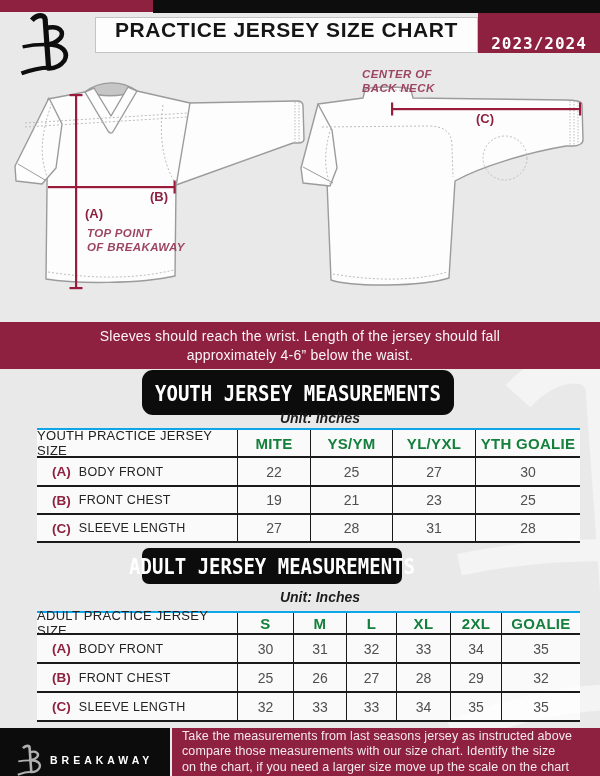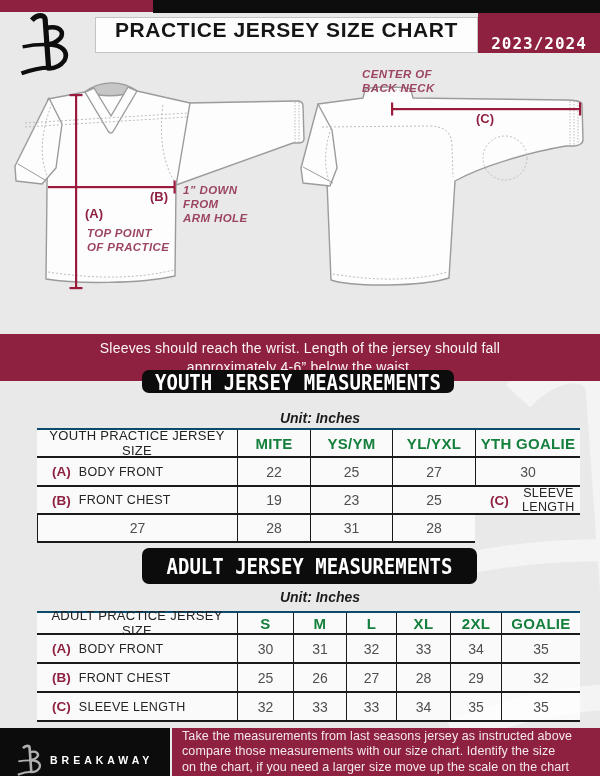--- a/index.html
+++ b/index.html
@@ -23,35 +23,35 @@
     left:478px;top:13px;width:122px;height:40px;background:var(--maroon,#8e2140);
     display:flex;align-items:flex-end;justify-content:center;z-index:4;
   }
   .year-box span{font-family:"DejaVu Sans Mono",monospace;font-size:16px;font-weight:700;color:#fff;letter-spacing:1px;}
   .logo-header{left:18px;top:12px;z-index:4;color:#0d0d0d;}
   
   .anno-key{font-size:13px;font-weight:800;color:#8e2140;z-index:5;}
   .anno-desc{font-size:11.5px;font-style:italic;font-weight:600;color:#9c4563;letter-spacing:.4px;line-height:14px;z-index:5;}
   
   .banner{
-    left:0;top:334px;width:600px;height:47px;background:var(--maroon,#8e2140);
+    left:0;top:322px;width:600px;height:47px;background:var(--maroon,#8e2140);
     display:flex;flex-direction:column;align-items:center;justify-content:center;z-index:3;
   }
   .banner div{color:#fbf4f6;font-size:14px;line-height:19px;letter-spacing:.2px;}
   
   .section-banner{
     background:#0c0c0c;border-radius:7px;display:flex;align-items:center;justify-content:center;z-index:3;
   }
   .section-banner span{
     font-family:"DejaVu Sans Mono",monospace;font-size:19px;font-weight:700;color:#fff;
     transform:scaleY(1.12);white-space:nowrap;
   }
   .unit{width:600px;text-align:center;font-size:14px;font-style:italic;font-weight:700;color:#1c1c1c;z-index:3;padding-left:20px;}
   
-  .grid{display:grid;z-index:3;border-top:2px solid #0c4a6e;text-align:center;}
+  .grid{display:grid;z-index:3;border-top:2px solid #0ea5e9;}
   .cell{
     background:rgba(255,255,255,.78);border-bottom:2px solid #1a1a1a;
     display:flex;align-items:center;justify-content:center;box-sizing:border-box;
   }
   .vline{border-left:1.5px solid #1a1a1a;}
   .th{font-size:15px;font-weight:700;color:#15803d;letter-spacing:.3px;}
   .th-label{font-size:13px;font-weight:400;color:#222;letter-spacing:.3px;}
   .td{font-size:14px;color:#4f4f4f;}
   .tl{justify-content:flex-start;padding-left:15px;}
   .tl .key{font-size:13.5px;font-weight:800;color:#8e2140;margin-right:8px;}
@@ -148,42 +148,37 @@
       <rect x="69.5" y="287" width="13" height="2.2"></rect>
       <rect x="48" y="186" width="127" height="2.2"></rect>
       <rect x="173.5" y="180.5" width="2.2" height="13"></rect>
       <rect x="392" y="108" width="188" height="2.2"></rect>
       <rect x="391" y="102.5" width="2.2" height="13"></rect>
       <rect x="579" y="102.5" width="2.2" height="13"></rect>
     </g>
   </svg>
 
   <div class="abs anno-key" style="left:150px;top:189px;">(B)</div>
-  <div class="abs anno-desc" style="left:183px;top:183px;">
-    <div>1” DOWN</div>
-    <div>FROM</div>
-    <div>ARM HOLE</div>
-  </div>
   <div class="abs anno-key" style="left:85px;top:206px;">(A)</div>
   <div class="abs anno-desc" style="left:87px;top:226px;">
     <div>TOP POINT</div>
-    <div>OF PRACTICE</div>
+    <div>OF BREAKAWAY</div>
   </div>
   <div class="abs anno-desc" style="left:362px;top:67px;">
     <div>CENTER OF</div>
     <div>BACK NECK</div>
   </div>
   <div class="abs anno-key" style="left:476px;top:111px;">(C)</div>
 
   <div class="abs banner">
     <div>Sleeves should reach the wrist. Length of the jersey should fall</div>
     <div>approximately 4-6” below the waist.</div>
   </div>
 
-  <div class="abs section-banner" style="left:142px;top:370px;width:312px;height:23px;">
+  <div class="abs section-banner" style="left:142px;top:370px;width:312px;height:45px;border-radius:11px;">
     <span>YOUTH JERSEY MEASUREMENTS</span>
   </div>
   <div class="abs unit" style="top:410px;">Unit: Inches</div>
 
   <div class="abs grid" style="left:37px;top:428px;grid-template-columns:200px 73px 82px 83px 105px;grid-template-rows:28px 29px 28px 28px;">
     <div class="cell th-label">YOUTH PRACTICE JERSEY SIZE</div>
     <div class="cell th vline">MITE</div>
     <div class="cell th vline">YS/YM</div>
     <div class="cell th vline">YL/YXL</div>
     <div class="cell th vline">YTH GOALIE</div>
@@ -195,34 +190,35 @@
     <div class="cell td vline">22</div>
     <div class="cell td vline">25</div>
     <div class="cell td vline">27</div>
     <div class="cell td vline">30</div>
 
     <div class="cell tl">
       <span class="key">(B)</span>
       <span class="lbl">FRONT CHEST</span>
     </div>
     <div class="cell td vline">19</div>
+    <div class="cell td vline">21</div>
     <div class="cell td vline">23</div>
     <div class="cell td vline">25</div>
 
     <div class="cell tl">
       <span class="key">(C)</span>
       <span class="lbl">SLEEVE LENGTH</span>
     </div>
     <div class="cell td vline">27</div>
     <div class="cell td vline">28</div>
     <div class="cell td vline">31</div>
     <div class="cell td vline">28</div>
   </div>
 
-  <div class="abs section-banner" style="left:142px;top:548px;width:335px;height:36px;">
+  <div class="abs section-banner" style="left:142px;top:548px;width:260px;height:36px;">
     <span>ADULT JERSEY MEASUREMENTS</span>
   </div>
   <div class="abs unit" style="top:589px;">Unit: Inches</div>
 
   <div class="abs grid" style="left:37px;top:611px;grid-template-columns:200px 56px 53px 50px 54px 51px 79px;grid-template-rows:22px 29px 29px 29px;">
     <div class="cell th-label">ADULT PRACTICE JERSEY SIZE</div>
     <div class="cell th vline">S</div>
     <div class="cell th vline">M</div>
     <div class="cell th vline">L</div>
     <div class="cell th vline">XL</div>

